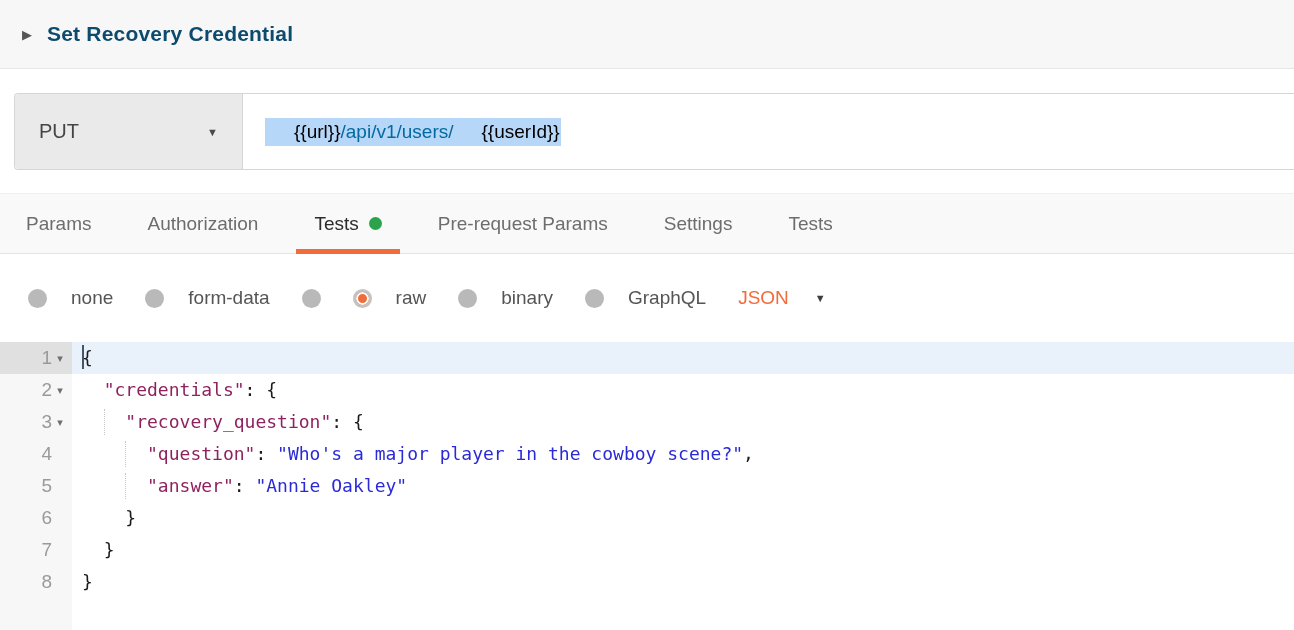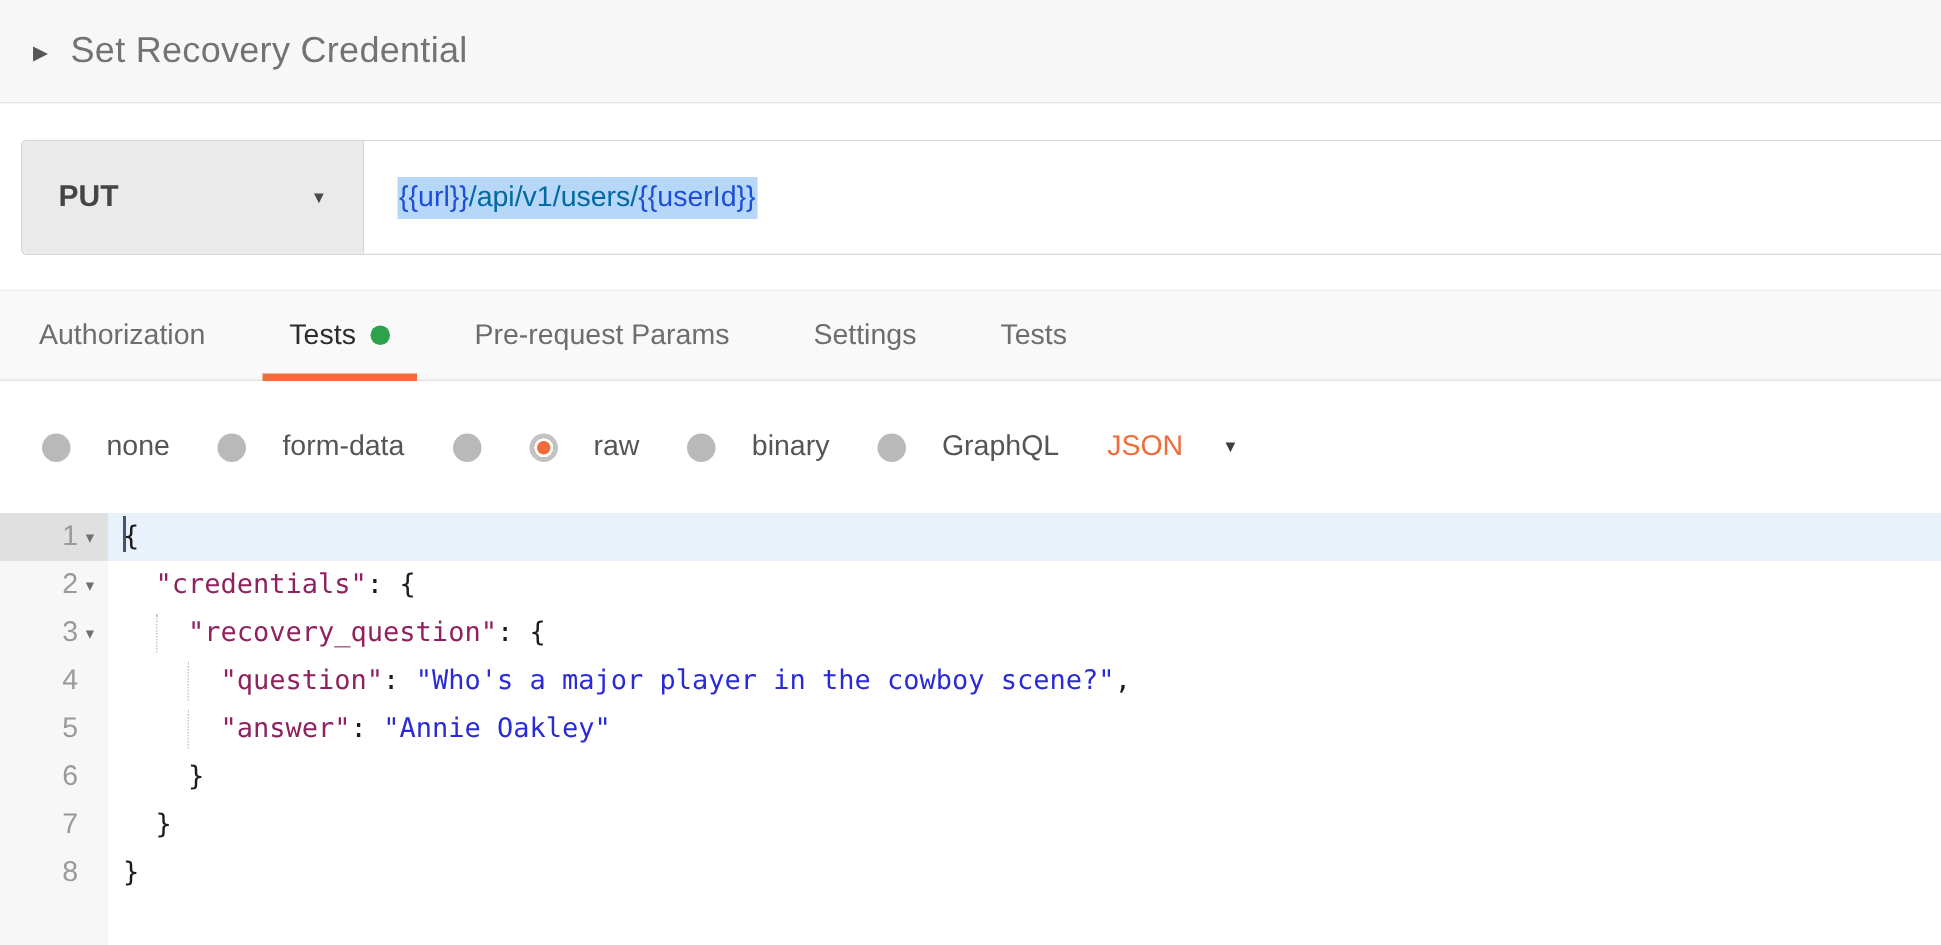--- a/index.html
+++ b/index.html
@@ -3,35 +3,35 @@
 <meta charset="utf-8">
 <style>
   * { margin:0; padding:0; box-sizing:border-box; }
   html,body { width:1294px; height:630px; overflow:hidden; background:#fff;
               font-family:"Liberation Sans", sans-serif; }
 
   
   .hdr { height:69px; background:#f7f7f7; border-bottom:1px solid #e6e6e6;
          display:flex; align-items:center; padding-left:22px; }
   .disclosure { color:#565656; font-size:13px; margin-right:15px; cursor:pointer; }
-  .hdr h1 { font-size:24px; font-weight:400; color:#737373; letter-spacing:.2px; }
+  .hdr h1 { font-size:21px; font-weight:700; color:#0c4a6e; letter-spacing:.2px; }
 
   
   .req-row { height:124px; background:#fff; padding:24px 0 0 14px; }
   .req-bar { display:flex; height:77px; width:1282px; border:1px solid #d6d6d6;
              border-right:none; border-radius:4px 0 0 4px; background:#fff; }
   .method { width:228px; background:#eaeaea; border-right:1px solid #d6d6d6;
             border-radius:4px 0 0 4px; display:flex; align-items:center;
             justify-content:space-between; padding:0 24px; cursor:pointer; }
-  .method .mval { font-size:20px; color:#454545; font-weight:700; }
+  .method .mval { font-size:20px; color:#454545; font-weight:400; }
   .caret { font-size:11px; color:#4a4a4a; }
   .url { flex:1; display:flex; align-items:center; padding-left:22px;
          font-size:19px; background:#fff; }
   .url .sel { background:#b7d7f8; padding:3px 1px; }
-  .url .tok-var { color:#1d4ed8; }
+  .url .tok-var { color:#000000;margin-left:28px; }
   .url .tok-plain { color:#0369a1; }
 
   
   .tabs { height:61px; background:#f9f9f9; border-top:1px solid #efefef;
           border-bottom:1px solid #e3e3e3; display:flex; align-items:stretch;
           padding-left:8px; }
   .tab { position:relative; display:flex; align-items:center; padding:0 18px;
          margin-right:20px; font-size:19px; color:#6d6d6d; cursor:pointer;
          white-space:nowrap; }
   .tab.active { color:#2c2c2c; }
@@ -94,20 +94,23 @@
         <span class="caret">▼</span>
       </div>
       <div class="url">
         <span class="sel" id="url-parts"><span class="tok-var">{{url}}</span><span class="tok-plain">/api/v1/users/</span><span class="tok-var">{{userId}}</span></span>
       </div>
     </div>
   </section>
 
   <nav class="tabs" id="tabs">
       <div class="tab">
+        <span class="tlabel">Params</span>
+      </div>
+      <div class="tab">
         <span class="tlabel">Authorization</span>
       </div>
       <div class="tab active">
         <span class="tlabel">Tests</span>
         <span class="dot"></span>
       </div>
       <div class="tab">
         <span class="tlabel">Pre-request Params</span>
       </div>
       <div class="tab">

